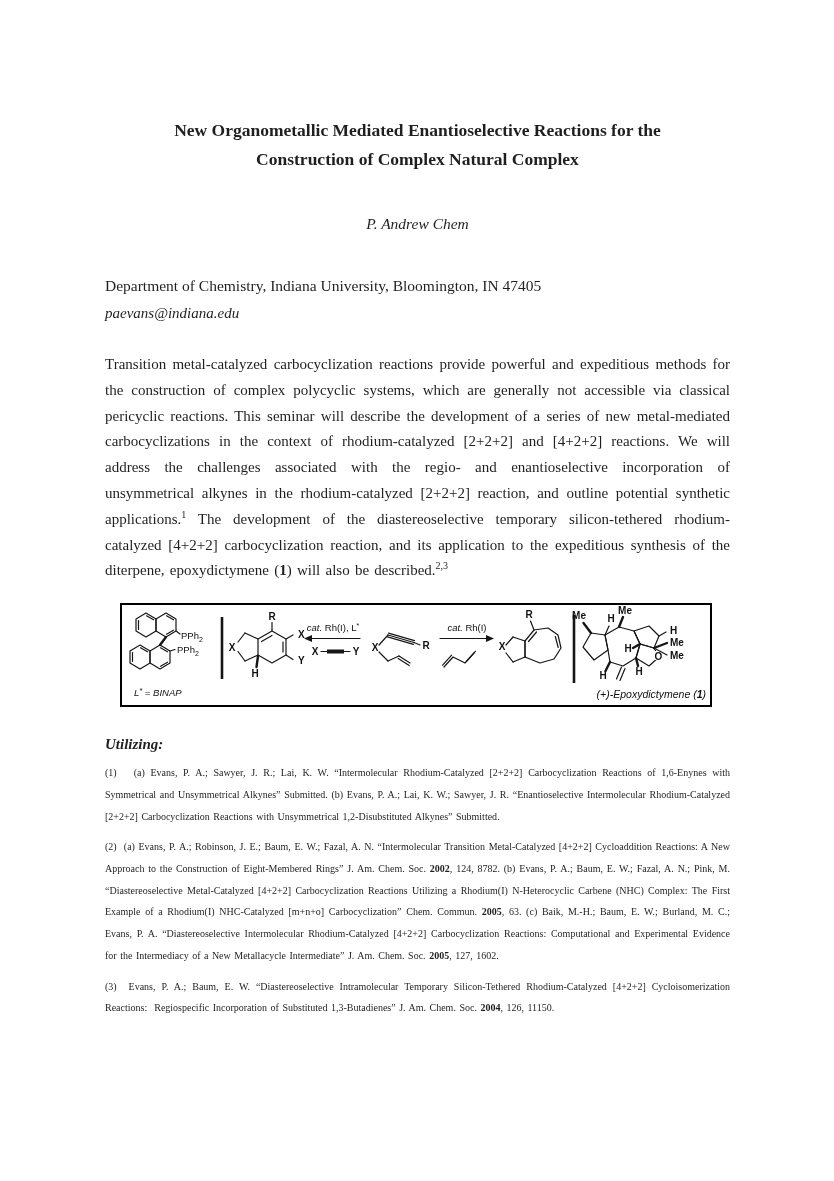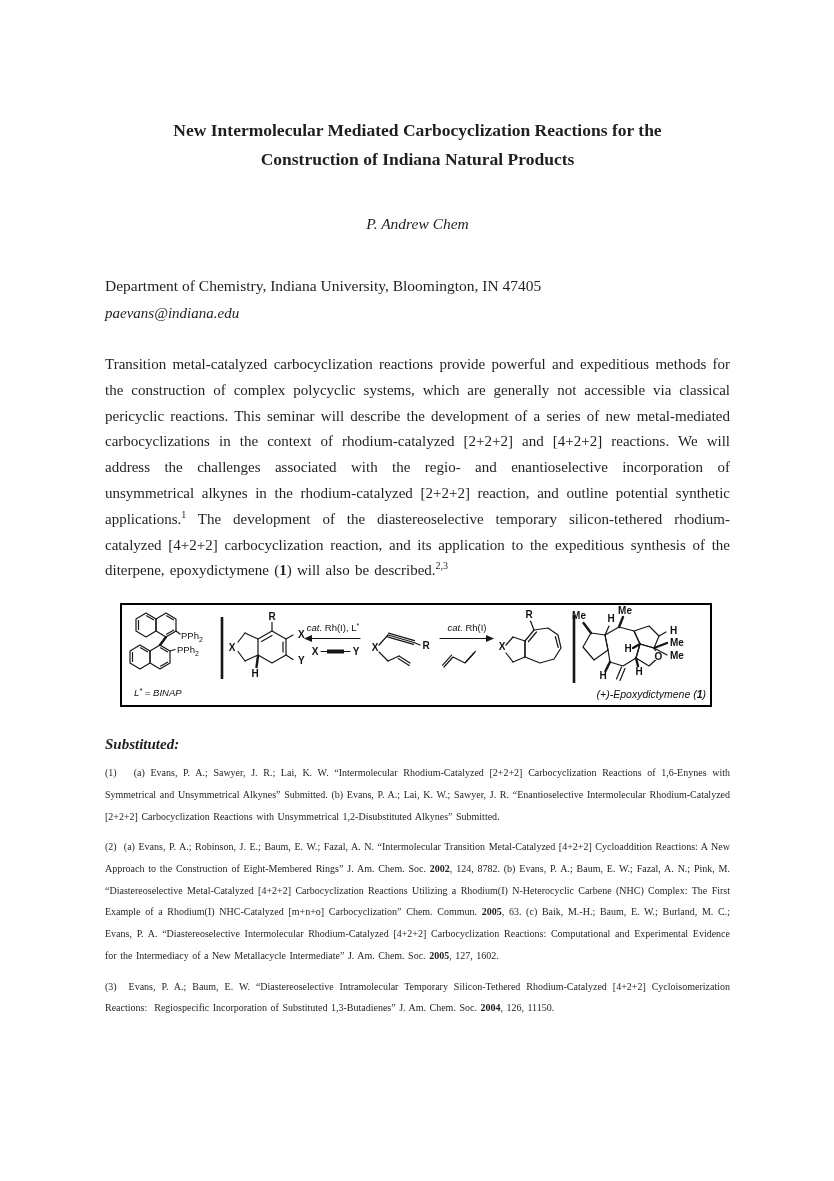--- a/index.html
+++ b/index.html
@@ -30,22 +30,22 @@
   .divider{stroke:#161616;stroke-width:2.6;}
   .ah{fill:#161616;stroke:none;}
 </style>
 </head>
 <body>
 
 <div class="page">
   <div class="content">
 
     <div class="title">
-      <div>New Intermolecular Mediated Carbocyclization Reactions for the</div>
-      <div>Construction of Indiana Natural Products</div>
+      <div>New Organometallic Mediated Enantioselective Reactions for the</div>
+      <div>Construction of Complex Natural Complex</div>
     </div>
 
     <div class="author">P. Andrew Chem</div>
     <div class="affil">Department of Chemistry, Indiana University, Bloomington, IN 47405</div>
     <div class="email">paevans@indiana.edu</div>
 
     <div class="abstract"><span>Transition metal-catalyzed carbocyclization reactions provide powerful and expeditious methods for the construction of complex polycyclic systems, which are generally not accessible </span><span class="i">via</span><span> classical pericyclic reactions.  This seminar will describe the development of a series of new metal-mediated carbocyclizations in the context of rhodium-catalyzed [2+2+2] and [4+2+2] reactions.  We will address the challenges associated with the regio- and enantioselective incorporation of unsymmetrical alkynes in the rhodium-catalyzed [2+2+2] reaction, and outline potential synthetic applications.</span><span class="sup">1</span><span>  The development of the diastereoselective temporary silicon-tethered rhodium-catalyzed [4+2+2] carbocyclization reaction, and its application to the expeditious synthesis of the diterpene, epoxydictymene (</span><span class="b">1</span><span>) will also be described.</span><span class="sup">2,3</span></div>
 
     <div class="scheme">
       <svg viewBox="0 0 588 100">
@@ -166,19 +166,19 @@
           <text x="481" y="74" class="atom" text-anchor="middle">H</text>
           <line class="bold-bond" x1="514" y1="53" x2="516" y2="61"></line>
           <text x="517" y="70" class="atom" text-anchor="middle">H</text>
           <line class="sk" x1="499.5" y1="62" x2="494.5" y2="74"></line>
           <line class="sk" x1="503" y1="63.5" x2="498" y2="75.5"></line>
           <text x="584" y="93" text-anchor="end" class="cap"><tspan>(+)-Epoxydictymene (</tspan><tspan class="capb">1</tspan><tspan>)</tspan></text>
         </g>
       </svg>
     </div>
 
-    <div class="refs-head">Substituted:</div>
+    <div class="refs-head">Utilizing:</div>
     <div class="ref"><span>(1)&nbsp;&nbsp;&nbsp;(a) Evans, P. A.; Sawyer, J. R.; Lai, K. W. “Intermolecular Rhodium-Catalyzed [2+2+2] Carbocyclization Reactions of 1,6-Enynes with Symmetrical and Unsymmetrical Alkynes” </span><span class="i">Submitted</span><span>.  (b) Evans, P. A.; Lai, K. W.; Sawyer, J. R. “Enantioselective Intermolecular Rhodium-Catalyzed [2+2+2] Carbocyclization Reactions with Unsymmetrical 1,2-Disubstituted Alkynes” </span><span class="i">Submitted</span><span>.</span></div>
     <div class="ref"><span>(2)&nbsp; (a) Evans, P. A.; Robinson, J. E.; Baum, E. W.; Fazal, A. N. “Intermolecular Transition Metal-Catalyzed [4+2+2] Cycloaddition Reactions:  A New Approach to the Construction of Eight-Membered Rings” </span><span class="i">J. Am. Chem. Soc.</span><span> </span><span class="b">2002</span><span>, </span><span class="i">124</span><span>, 8782.  (b) Evans, P. A.; Baum, E. W.; Fazal, A. N.; Pink, M. “Diastereoselective Metal-Catalyzed [4+2+2] Carbocyclization Reactions Utilizing a Rhodium(I) </span><span class="i">N</span><span>-Heterocyclic Carbene (NHC) Complex:  The First Example of a Rhodium(I) NHC-Catalyzed [m+n+o] Carbocyclization” </span><span class="i">Chem. Commun.</span><span> </span><span class="b">2005</span><span>, 63.  (c) Baik, M.-H.; Baum, E. W.; Burland, M. C.; Evans, P. A. “Diastereoselective Intermolecular Rhodium-Catalyzed [4+2+2] Carbocyclization Reactions: Computational and Experimental Evidence for the Intermediacy of a New Metallacycle Intermediate” </span><span class="i">J. Am. Chem. Soc.</span><span> </span><span class="b">2005</span><span>, </span><span class="i">127</span><span>, 1602.</span></div>
     <div class="ref"><span>(3)&nbsp; Evans, P. A.; Baum, E. W. “Diastereoselective Intramolecular Temporary Silicon-Tethered Rhodium-Catalyzed [4+2+2] Cycloisomerization Reactions:&nbsp;  Regiospecific Incorporation of Substituted 1,3-Butadienes” </span><span class="i">J. Am. Chem. Soc.</span><span> </span><span class="b">2004</span><span>, </span><span class="i">126</span><span>, 11150.</span></div>
 
   </div>
 </div>
 
 </body></html>

